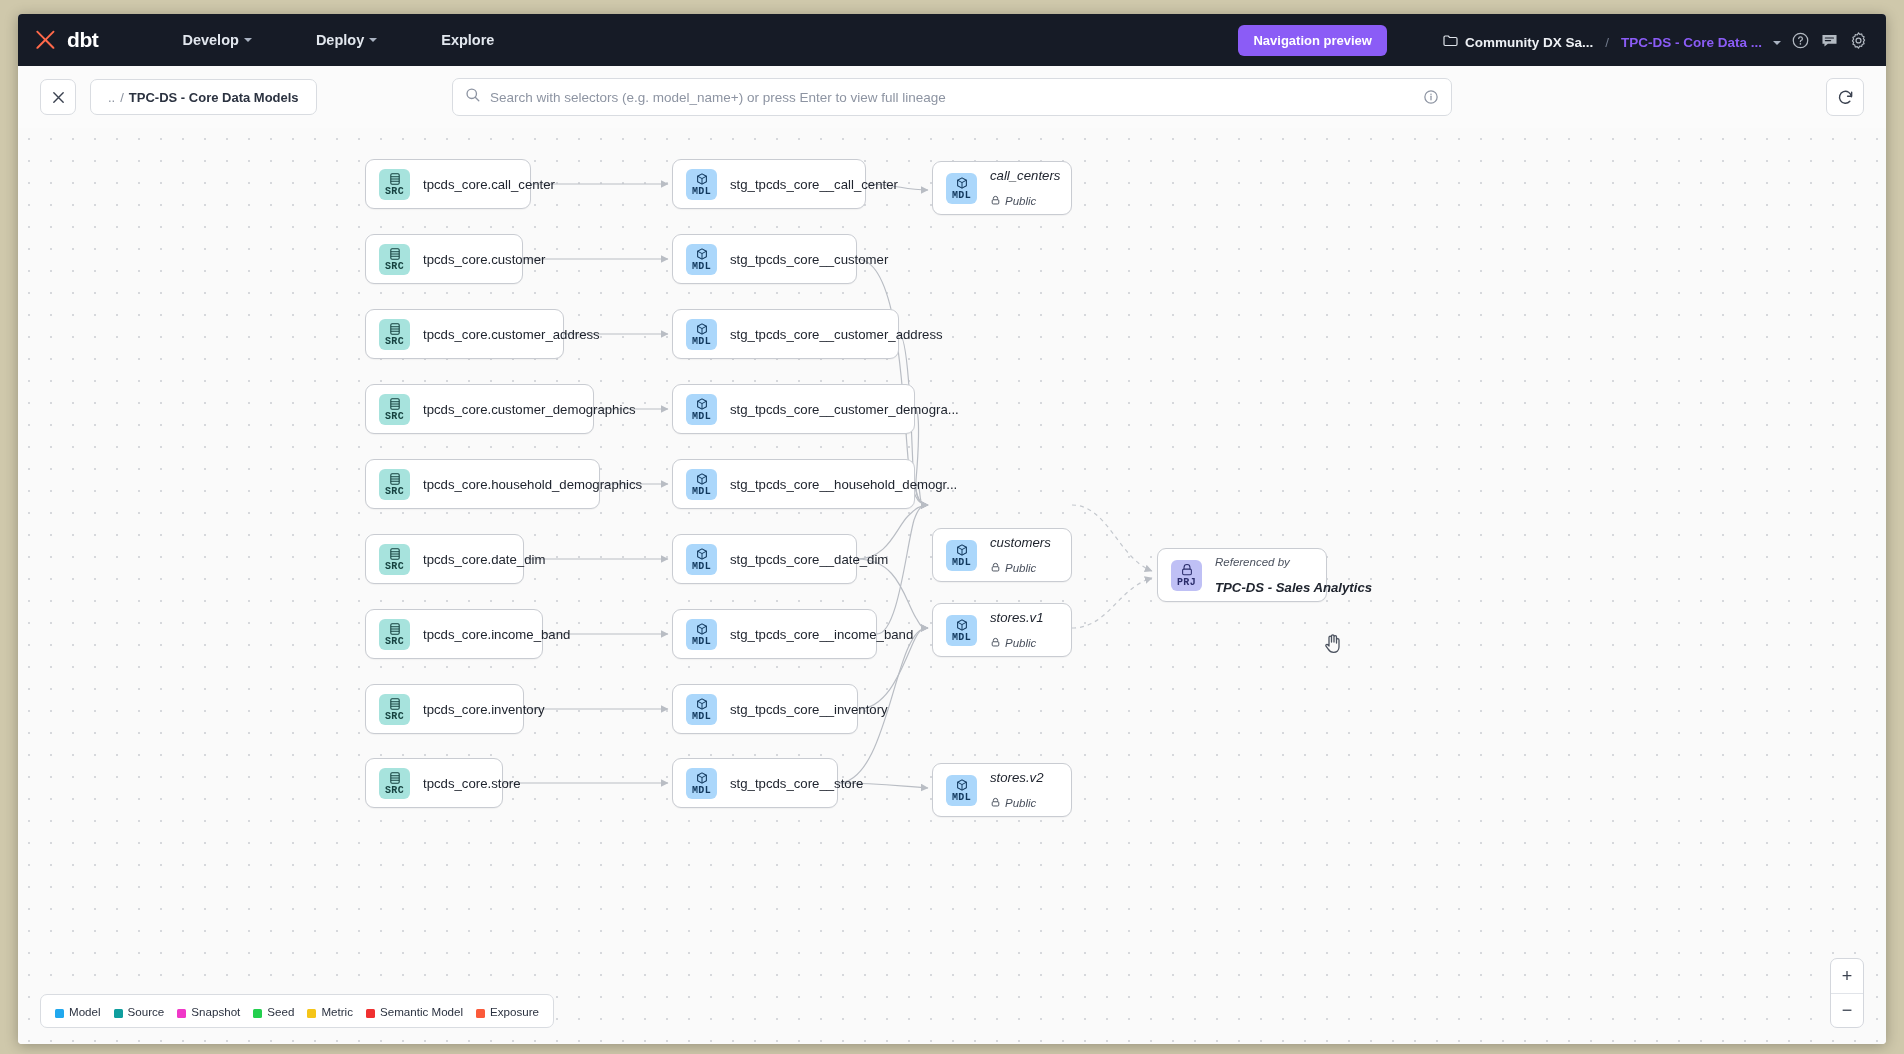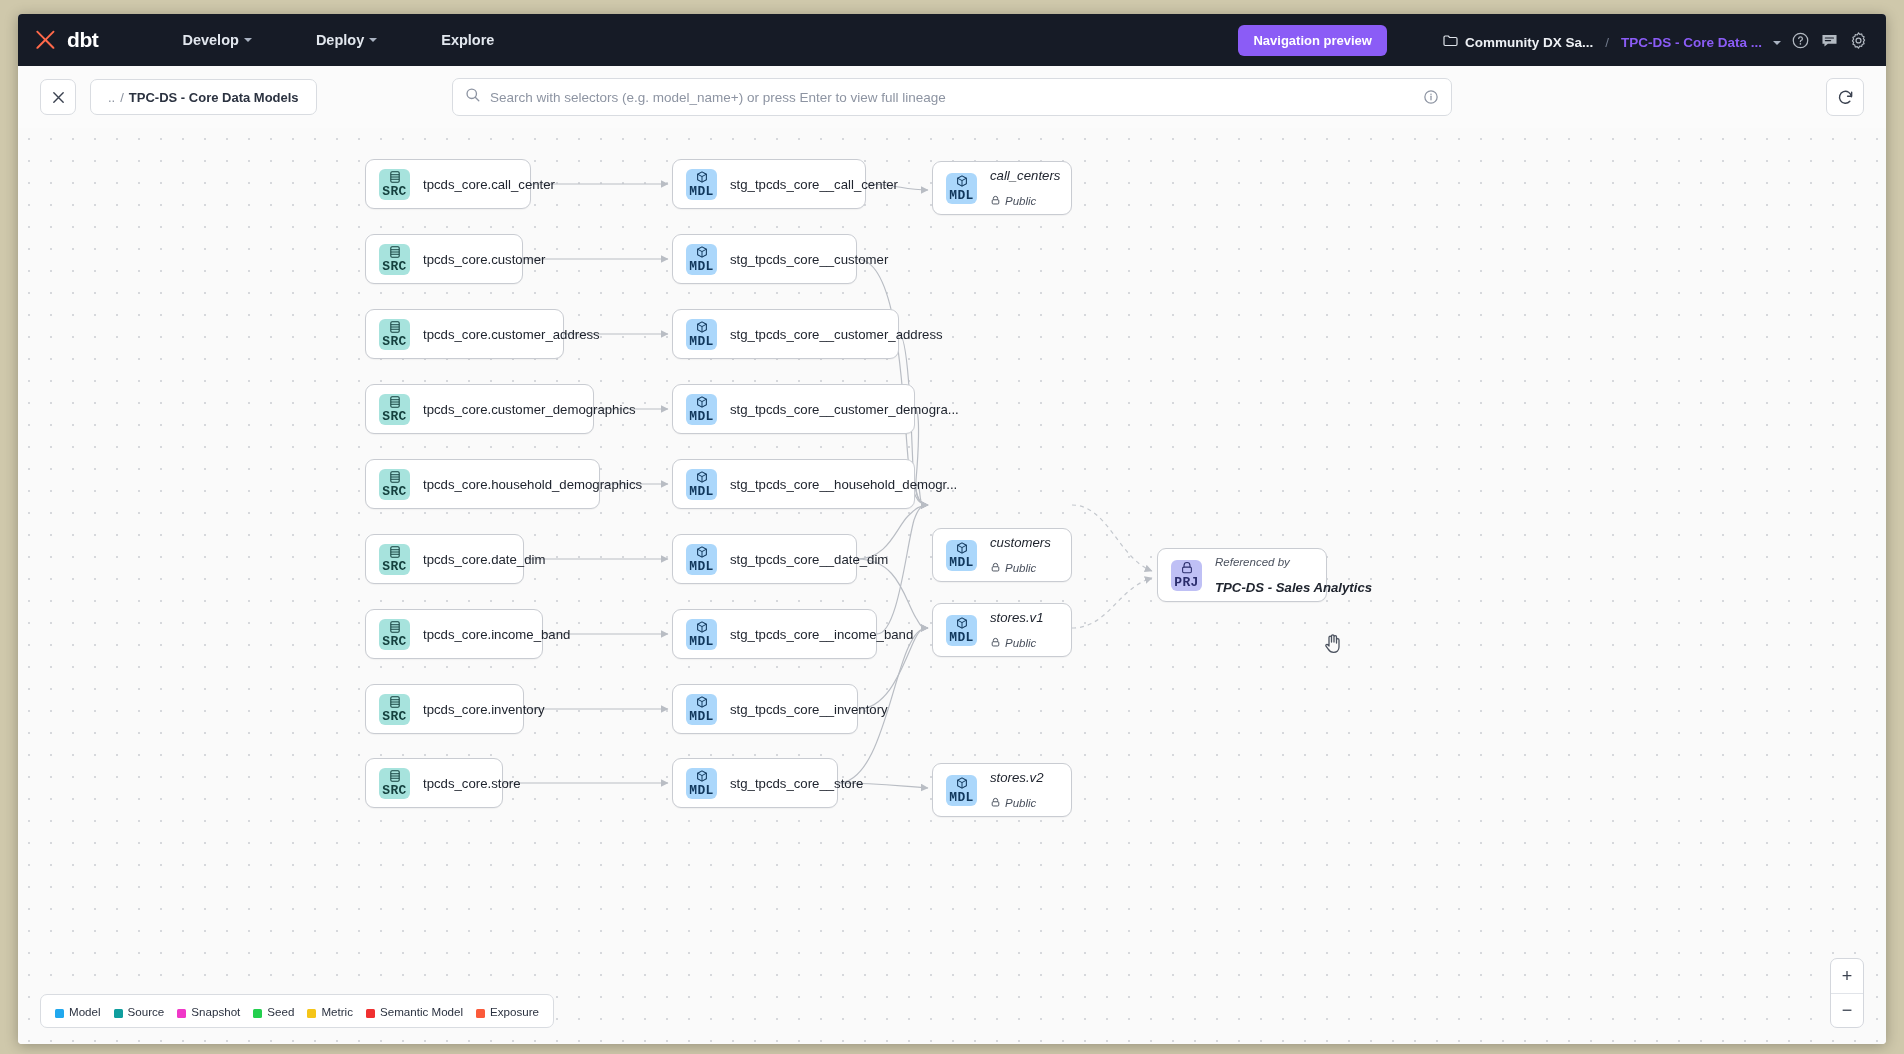--- a/index.html
+++ b/index.html
@@ -121,21 +121,21 @@
   }
   .badge {
     width: 31px; height: 31px; border-radius: 6px; flex: none;
     display: flex; flex-direction: column; align-items: center; justify-content: center;
     gap: 0px;
   }
   .badge.src { background: #a7e3dd; color: #15413f; }
   .badge.mdl { background: #abd7fb; color: #10375c; }
   .badge.prj { background: #bfc0f5; color: #2a2c6b; }
   .badge-glyph { line-height: 1; height: 14px; display:flex;align-items:center;justify-content:center; }
-  .badge-txt { font-size: 13px; font-weight: 700; letter-spacing: .3px; line-height: 1; margin-top: 1px; font-family: "Liberation Mono", monospace; }
+  .badge-txt { font-size: 10px; font-weight: 700; letter-spacing: .3px; line-height: 1; margin-top: 1px; font-family: "Liberation Mono", monospace; }
   .node-label { font-size: 13.2px; color: #20252f; white-space: nowrap; }
   .node-stack { display: flex; flex-direction: column; gap: 12px; font-style: italic; }
   .node-sub { font-size: 11.5px; color: #4a515e; display: flex; align-items: flex-start; gap: 4px; }
 
   
   #bottombar {
     position: absolute; left: 22px; bottom: 16px;
     display: flex; align-items: center; gap: 14px; z-index: 6;
   }
   .seg-group {

